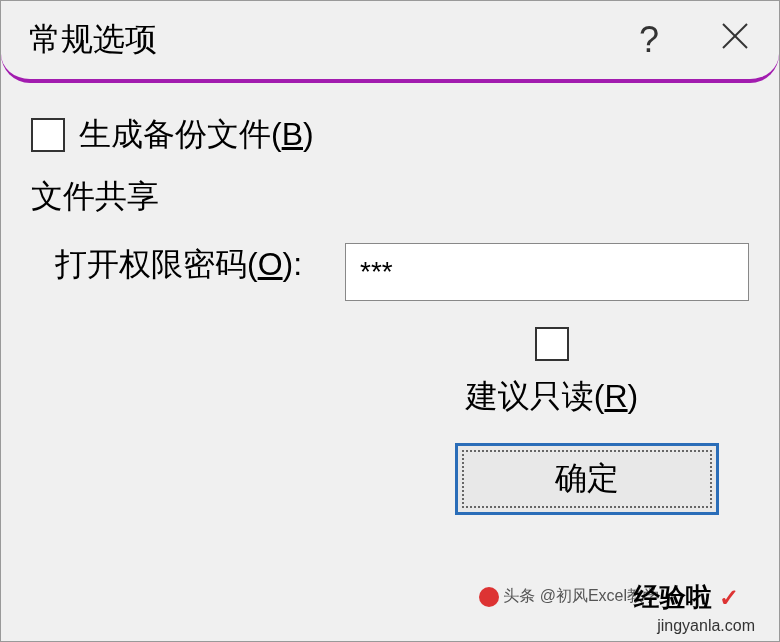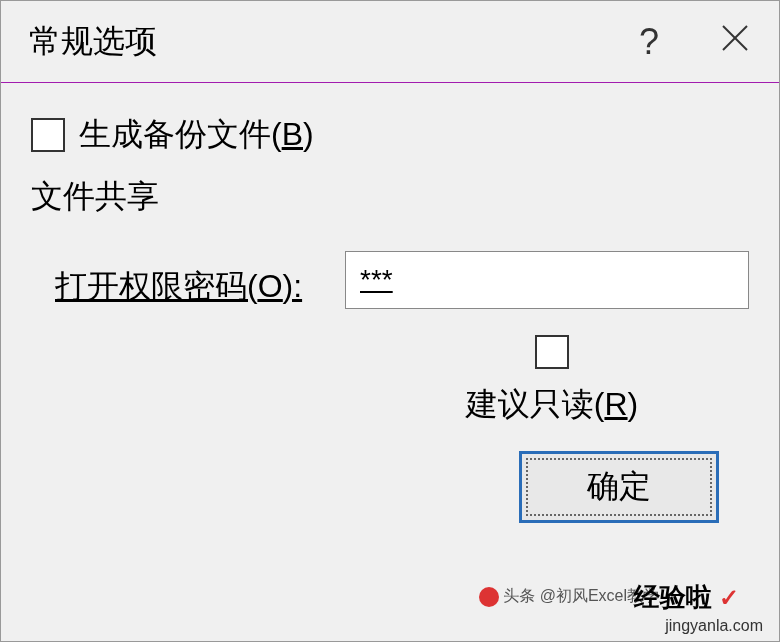--- a/index.html
+++ b/index.html
@@ -19,22 +19,23 @@
       height: 642px;
       background: #f0f0f0;
       border: 1px solid #999;
       position: relative;
     }
     .title-bar {
       display: flex;
       align-items: center;
       justify-content: space-between;
       padding: 18px 28px 18px 28px;
-      border-bottom: 1px solid #a21caf;
+      border-bottom: 4px solid #a21caf;
       height: 82px;
+      border-radius: 29px;
     }
     .title-text {
       font-size: 32px;
       color: #000;
     }
     .title-controls {
       display: flex;
       align-items: center;
       gap: 60px;
     }
@@ -65,28 +66,27 @@
       background: #fff;
       cursor: pointer;
     }
     .checkbox-label {
       font-size: 32px;
       color: #000;
     }
     .section-label {
       font-size: 32px;
       color: #000;
-      margin-bottom: 32px;
+      margin-bottom: 24px;
     }
     .form-row {
       display: flex;
-      align-items: flex-end;
+      align-items: flex-start;
       margin-bottom: 26px;
       padding-left: 24px;
-      text-decoration: underline;
     }
     .form-label {
       font-size: 32px;
       color: #000;
       width: 290px;
     }
     .form-input {
       flex: 1;
       height: 58px;
       border: 1px solid #888;
@@ -104,21 +104,21 @@
       margin-bottom: 24px;
       flex-direction: column;
     }
     .button-row {
       display: flex;
       gap: 30px;
       justify-content: flex-end;
       padding-right: 30px;
     }
     .btn {
-      width: 200px;
+      width: 264px;
       height: 72px;
       font-size: 32px;
       font-family: inherit;
       cursor: pointer;
       border: 1px solid #888;
       background: #e8e8e8;
     }
     .btn-primary {
       border: 3px solid #2a6db8;
       background: #e8e8e8;
@@ -213,16 +213,16 @@
   </div>
 
   <div class="watermark" style="bottom:34px; right:120px;">
     <span class="watermark-icon"></span>
     <span>头条 @初风Excel教学</span>
   </div>
   <div class="watermark2" style="bottom:26px; right:40px; font-size:26px;">
     <span>经验啦</span>
     <span class="checkmark">✓</span>
   </div>
-  <div style="position:absolute; bottom:6px; right:16px; font-size:16px; color:#333;">
+  <div style="position:absolute; bottom:6px; right:24px; font-size:16px; color:#333;">
     <span>jingyanla.com</span>
   </div>
 </div>
 
 </body></html>

